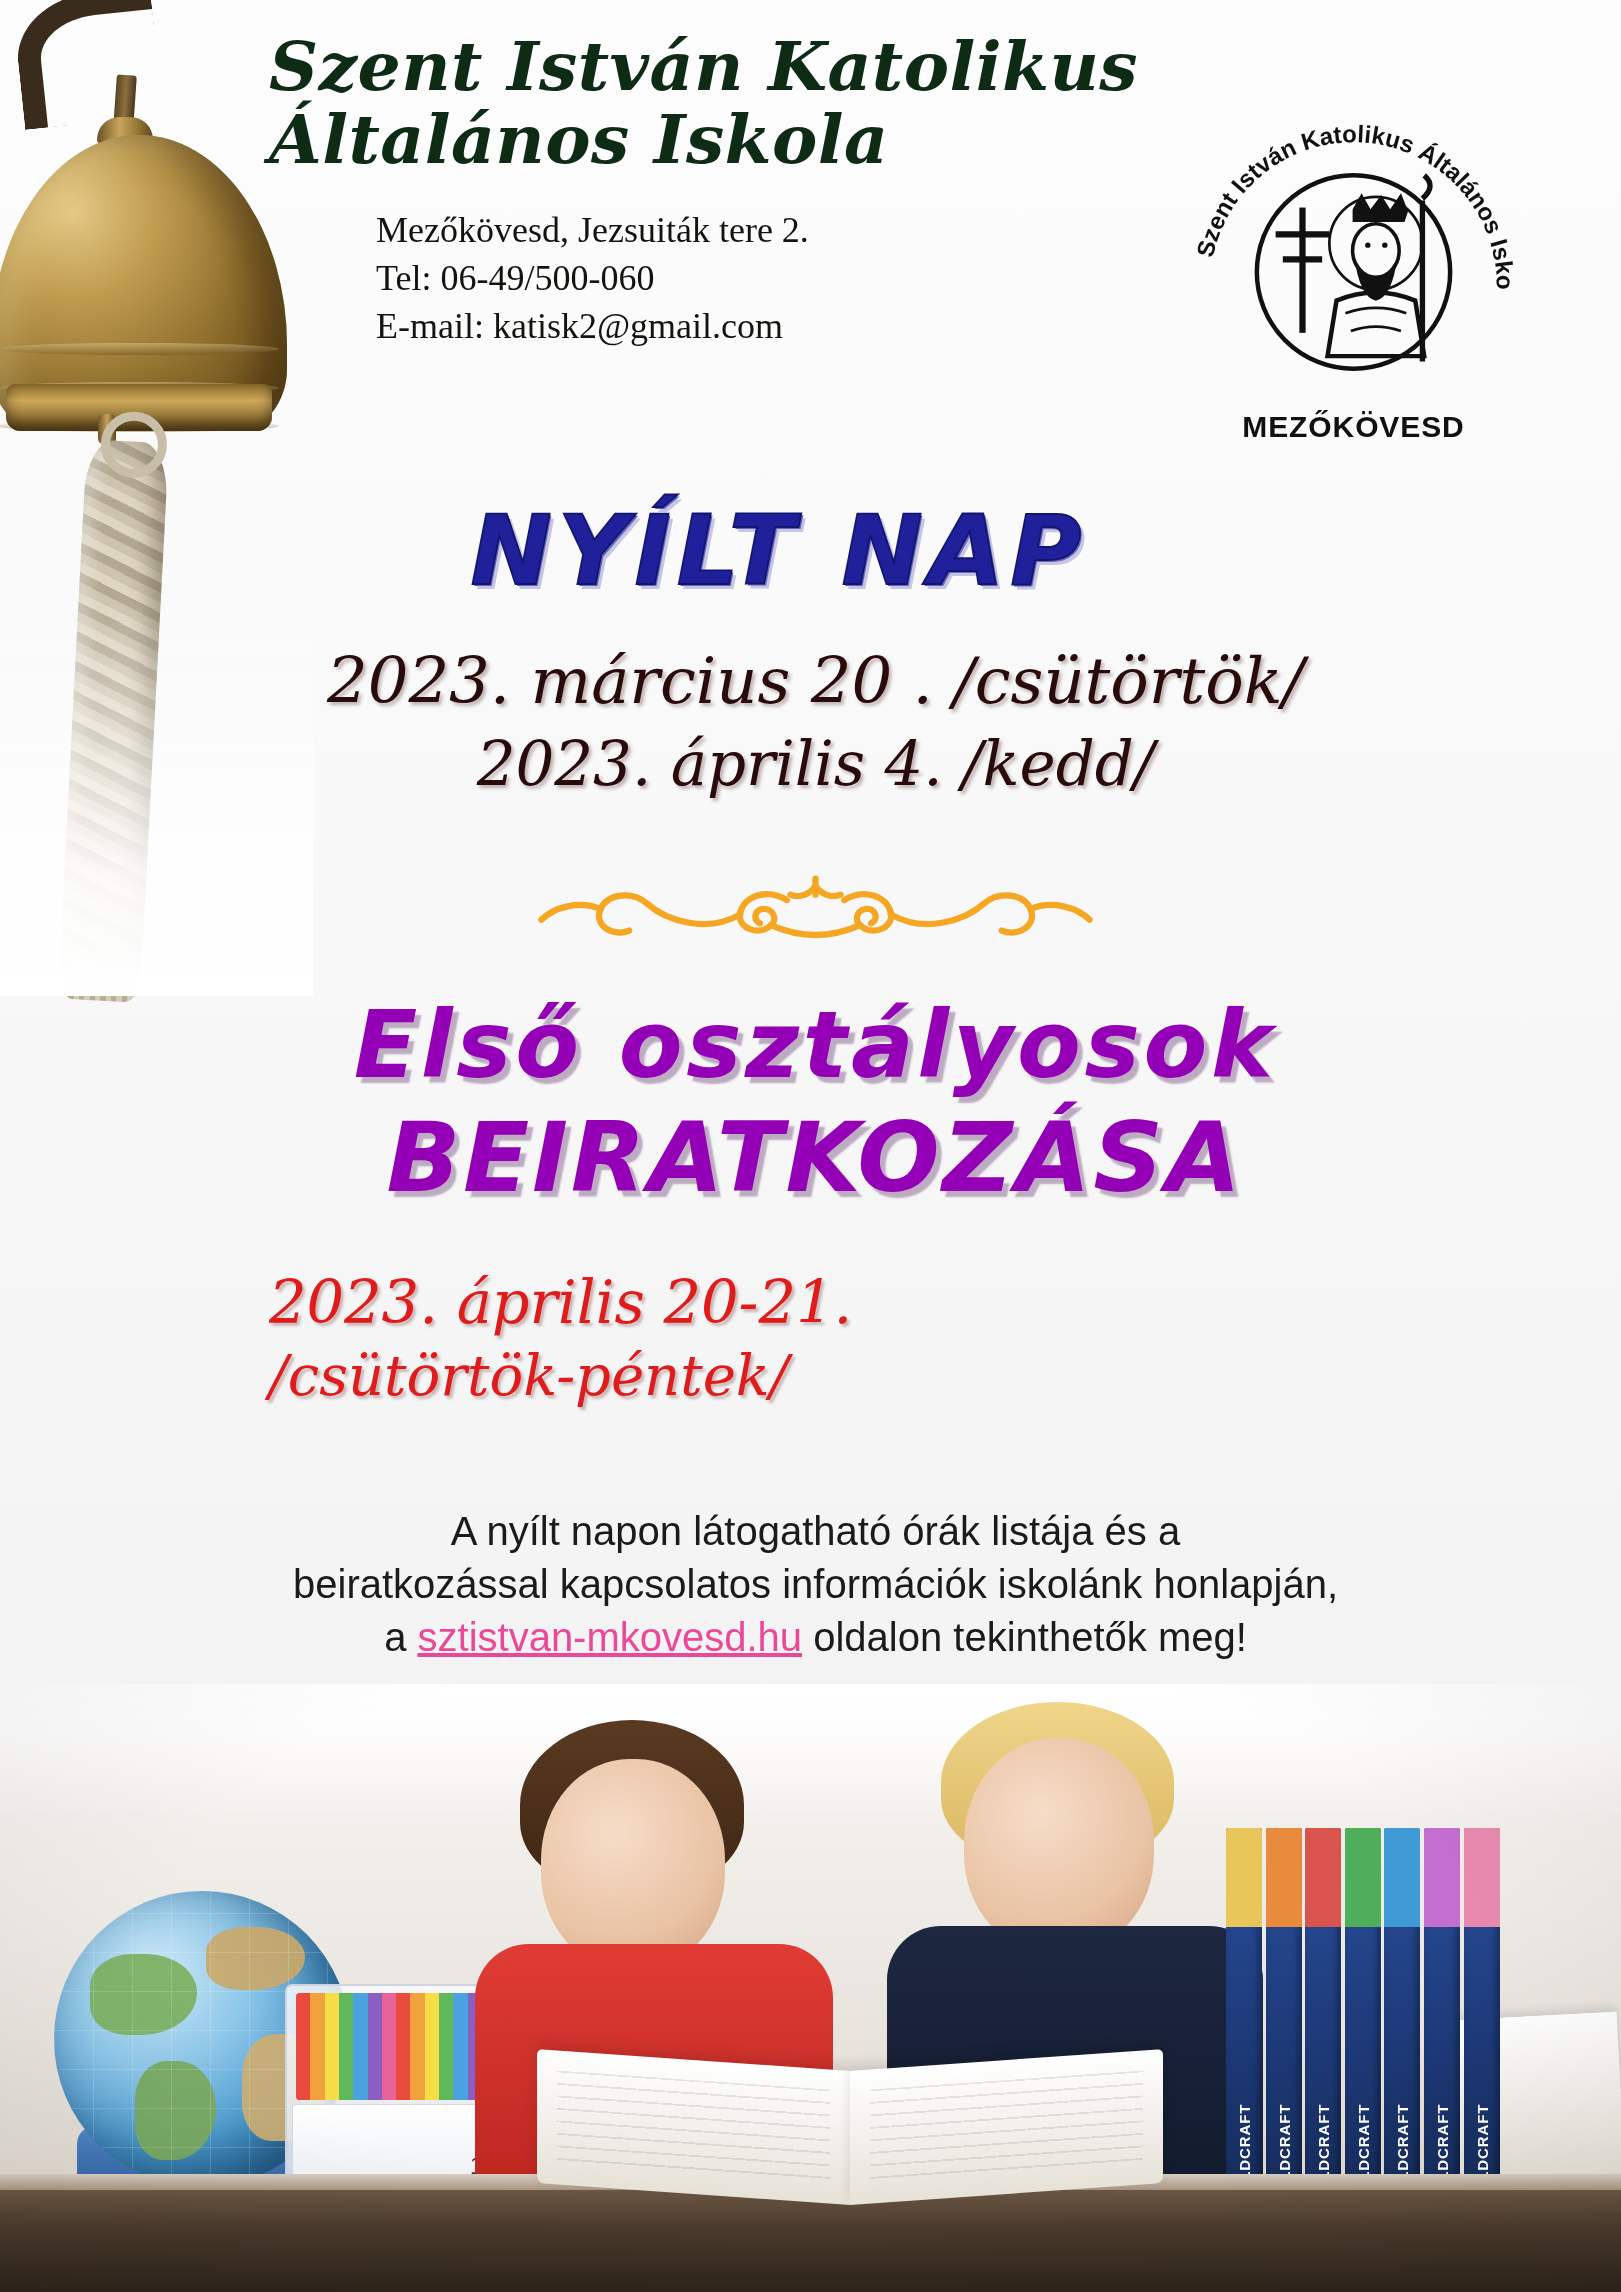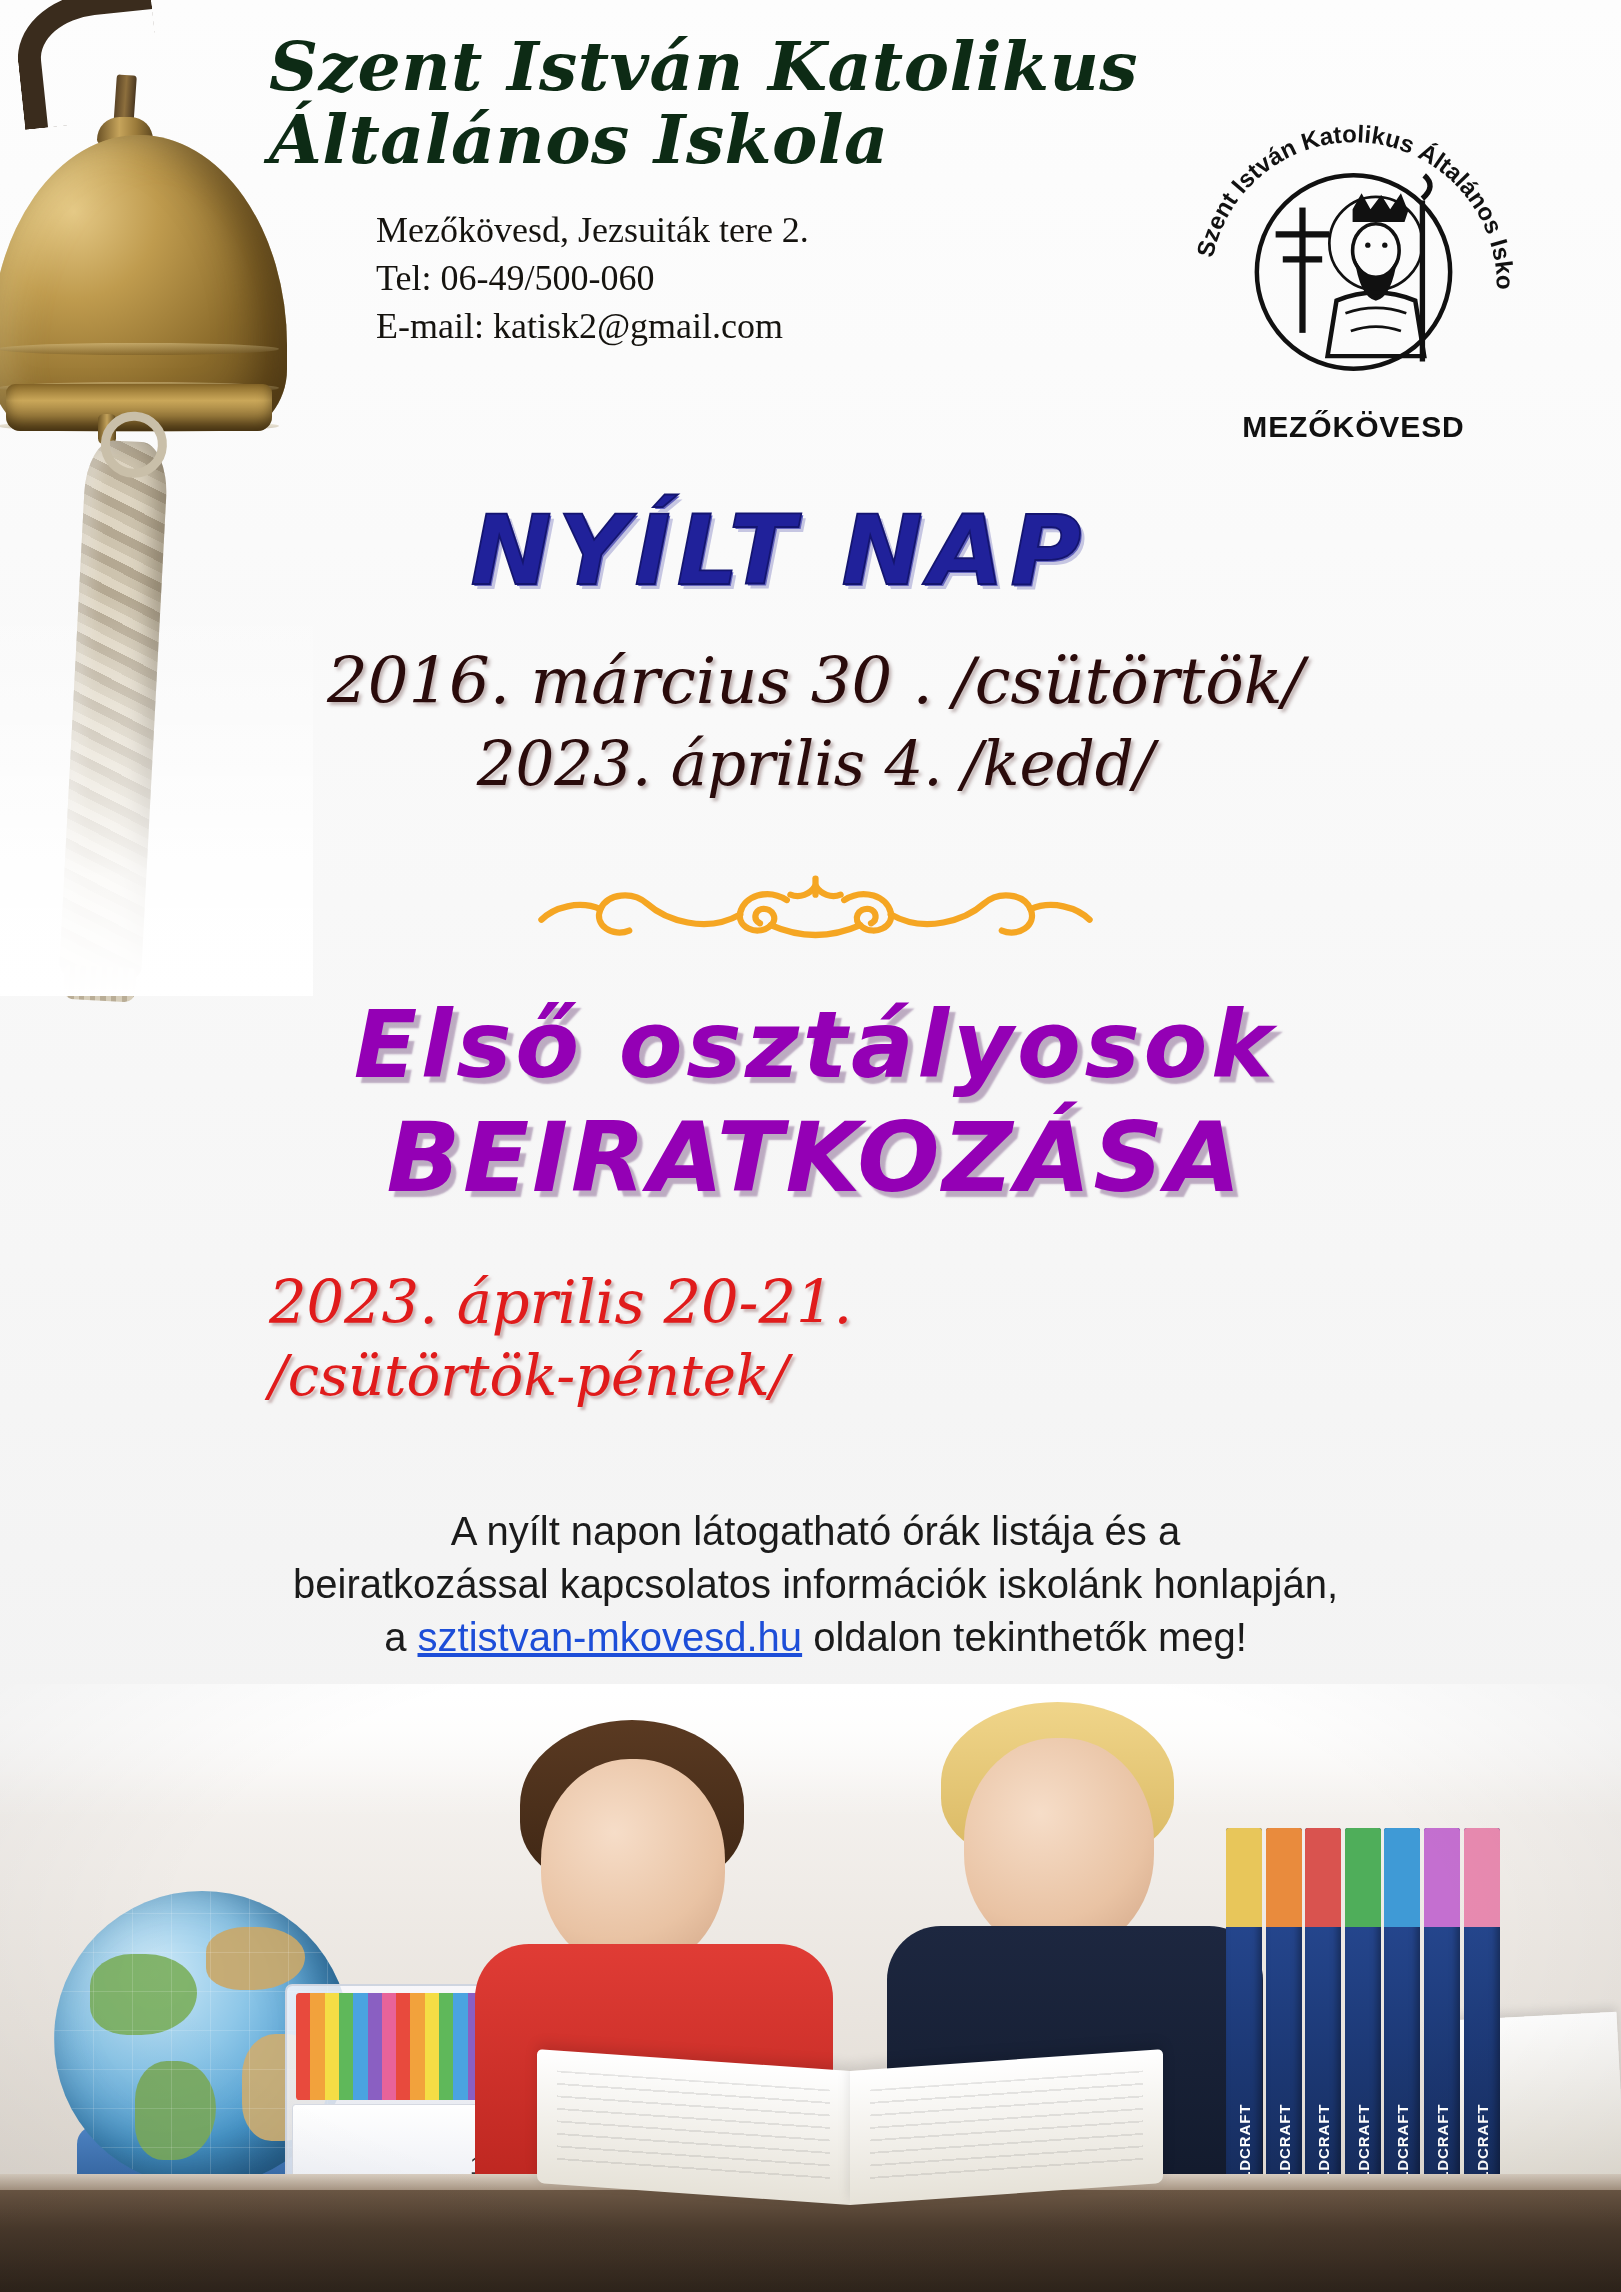--- a/index.html
+++ b/index.html
@@ -291,21 +291,21 @@
     top: 1505px;
     left: 99px;
     width: 1433px;
     text-align: center;
     z-index: 10;
     font-family: "Liberation Sans", sans-serif;
     font-size: 40px;
     line-height: 1.33;
     color: #1b1b1b;
   }
-  .info .url { color: #1d4ed8; }
+  .info .url { color: #ec4899; }
 
   
   .photo {
     position: absolute;
     left: 0;
     bottom: 0;
     width: 1621px;
     height: 609px;
     z-index: 4;
     overflow: hidden;
@@ -582,21 +582,21 @@
       <line x1="292" y1="120" x2="292" y2="300" stroke="#111" stroke-width="6"></line>
       <path d="M292 118 q16 -14 2 -26" fill="none" stroke="#111" stroke-width="6"></path>
     </g>
   </svg>
   <div class="logo-city">MEZŐKÖVESD</div>
 </div>
 
 <div class="nyilt-nap">NYÍLT NAP</div>
 
 <div class="dates-block">
-  <div class="date-line-1">2016. március 30 . /csütörtök/</div>
+  <div class="date-line-1">2023. március 20 . /csütörtök/</div>
   <div class="date-line-2">2023. április 4. /kedd/</div>
 </div>
 
 <div class="divider">
   <svg width="627" height="81" viewBox="0 0 700 90" aria-hidden="true">
     <g stroke="#f5a623" stroke-width="7" fill="none" stroke-linecap="round">
       <path d="M350 14 c-6 10 -18 14 -28 10 M350 14 c6 10 18 14 28 10"></path>
       <path d="M350 6 v18"></path>
       <path d="M318 30 c-22 -14 -48 -4 -52 14 c-4 16 18 26 32 16 c12 -8 4 -22 -8 -20 c-8 2 -10 12 -2 16"></path>
       <path d="M382 30 c22 -14 48 -4 52 14 c4 16 -18 26 -32 16 c-12 -8 -4 -22 8 -20 c8 2 10 12 2 16"></path>

